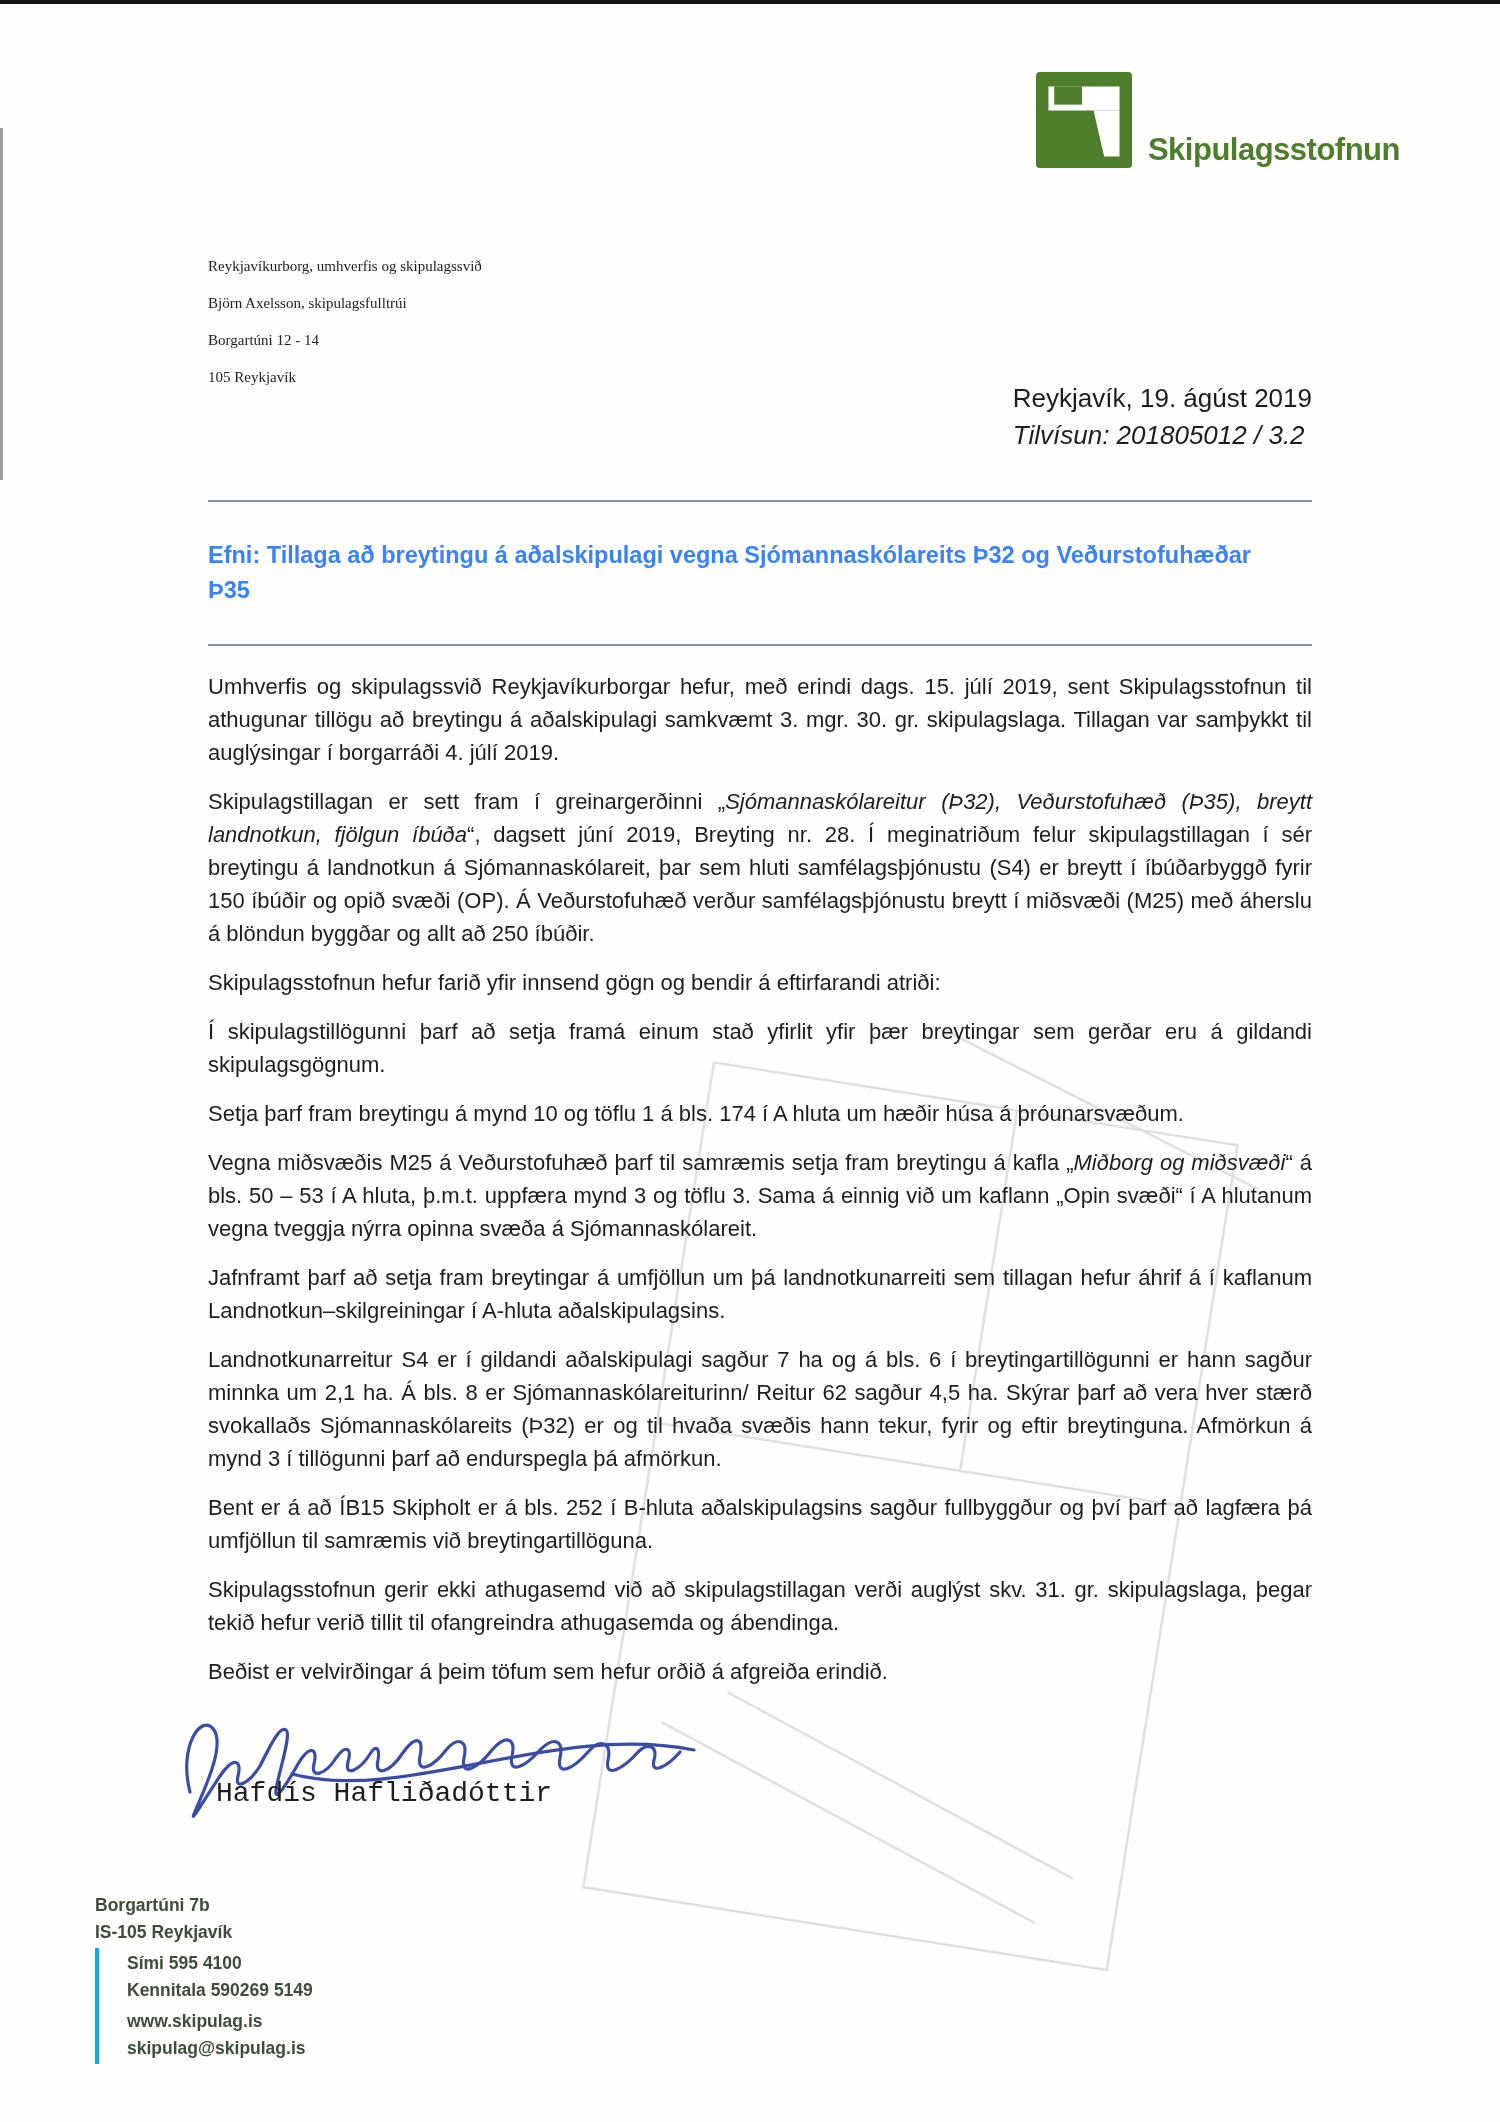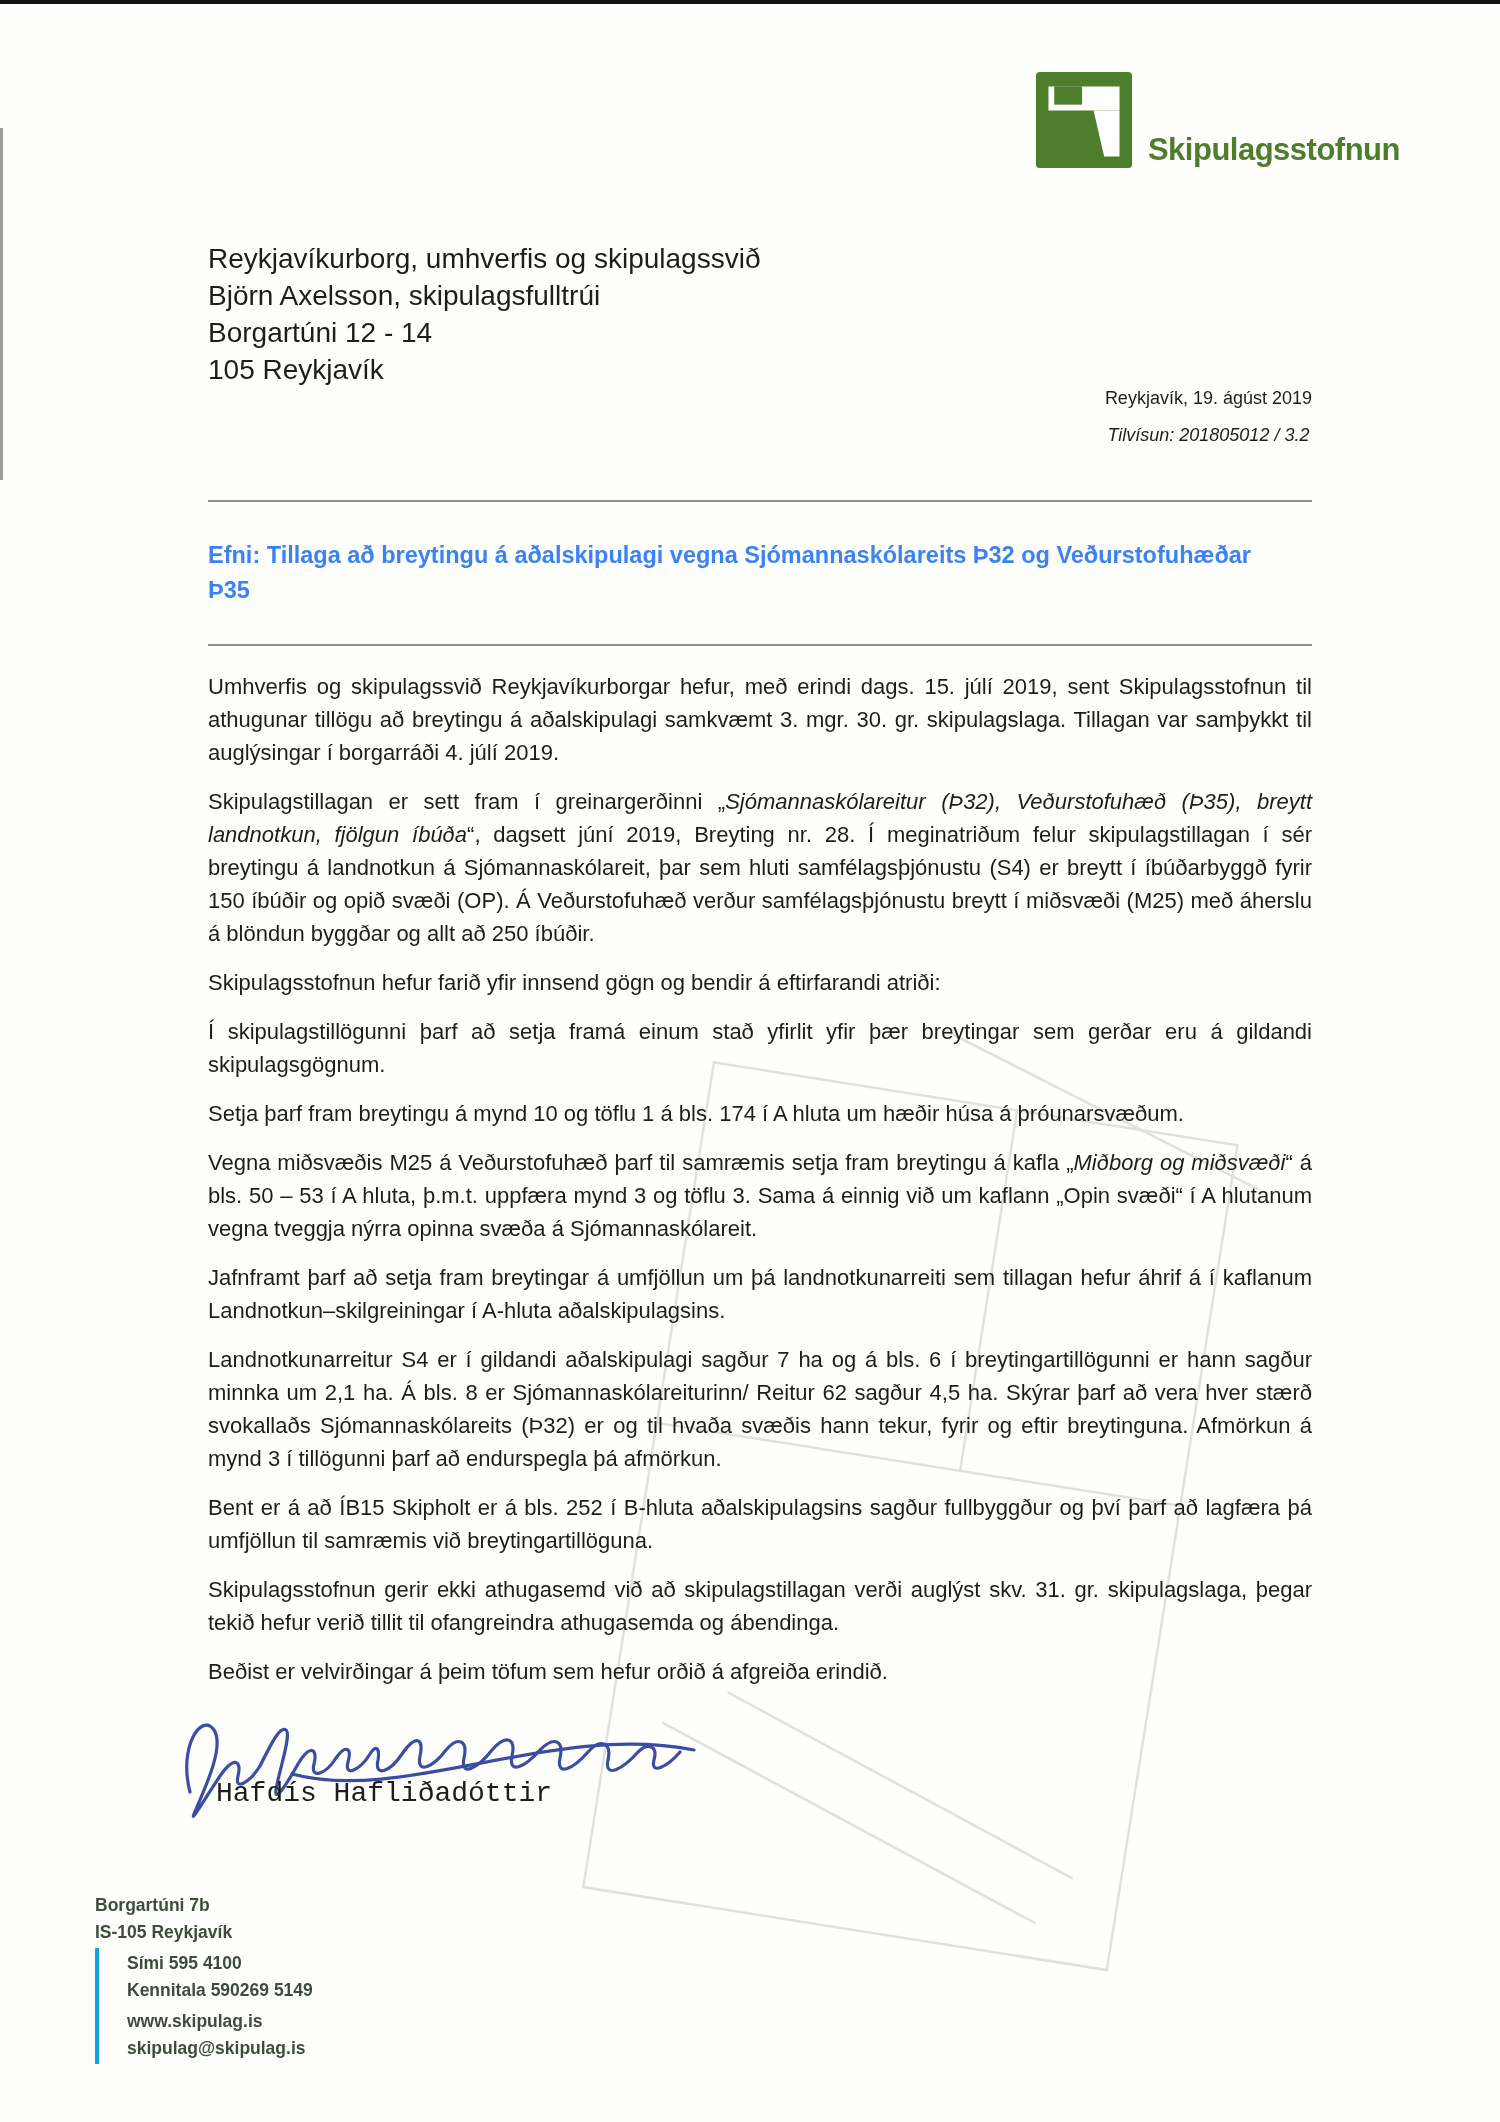--- a/index.html
+++ b/index.html
@@ -17,23 +17,23 @@
   .scan-left { position:absolute; top:128px; left:0; width:3px; height:352px; background:#4a4a4a; opacity:.55; }
 
   
   .watermark { position:absolute; top:0; left:0; width:1500px; height:2122px; pointer-events:none; }
 
   
   .brand { position:absolute; top:72px; right:100px; display:flex; align-items:flex-end; gap:16px; }
   .brand-icon { width:96px; height:96px; display:block; }
   .brand-name { color:#4e7d2c; font-size:31px; font-weight:bold; letter-spacing:-0.5px; }
 
-  .recipient { position:absolute; top:240px; left:208px; font-size:28px; line-height:37px; }
+  .recipient { position:absolute; top:248px; left:208px; font-size:15px; line-height:37px;font-family:Liberation Serif, serif; }
 
-  .dateline { position:absolute; top:380px; right:188px; text-align:center; font-size:18px; line-height:37px; }
+  .dateline { position:absolute; top:380px; right:188px; text-align:left; font-size:26px; line-height:37px; }
   .dateline .ref { font-style:italic; }
 
   .content { position:absolute; top:500px; left:208px; width:1104px; z-index:2; }
   hr.rule { border:none; border-top:2px solid #87938f; margin:0; }
   .subject {
     margin:36px 0; max-width:1060px;
     font-size:23.5px; line-height:35px; font-weight:bold;
     color:#3b82f6;
   }
   .letter-body { margin-top:24px; }

